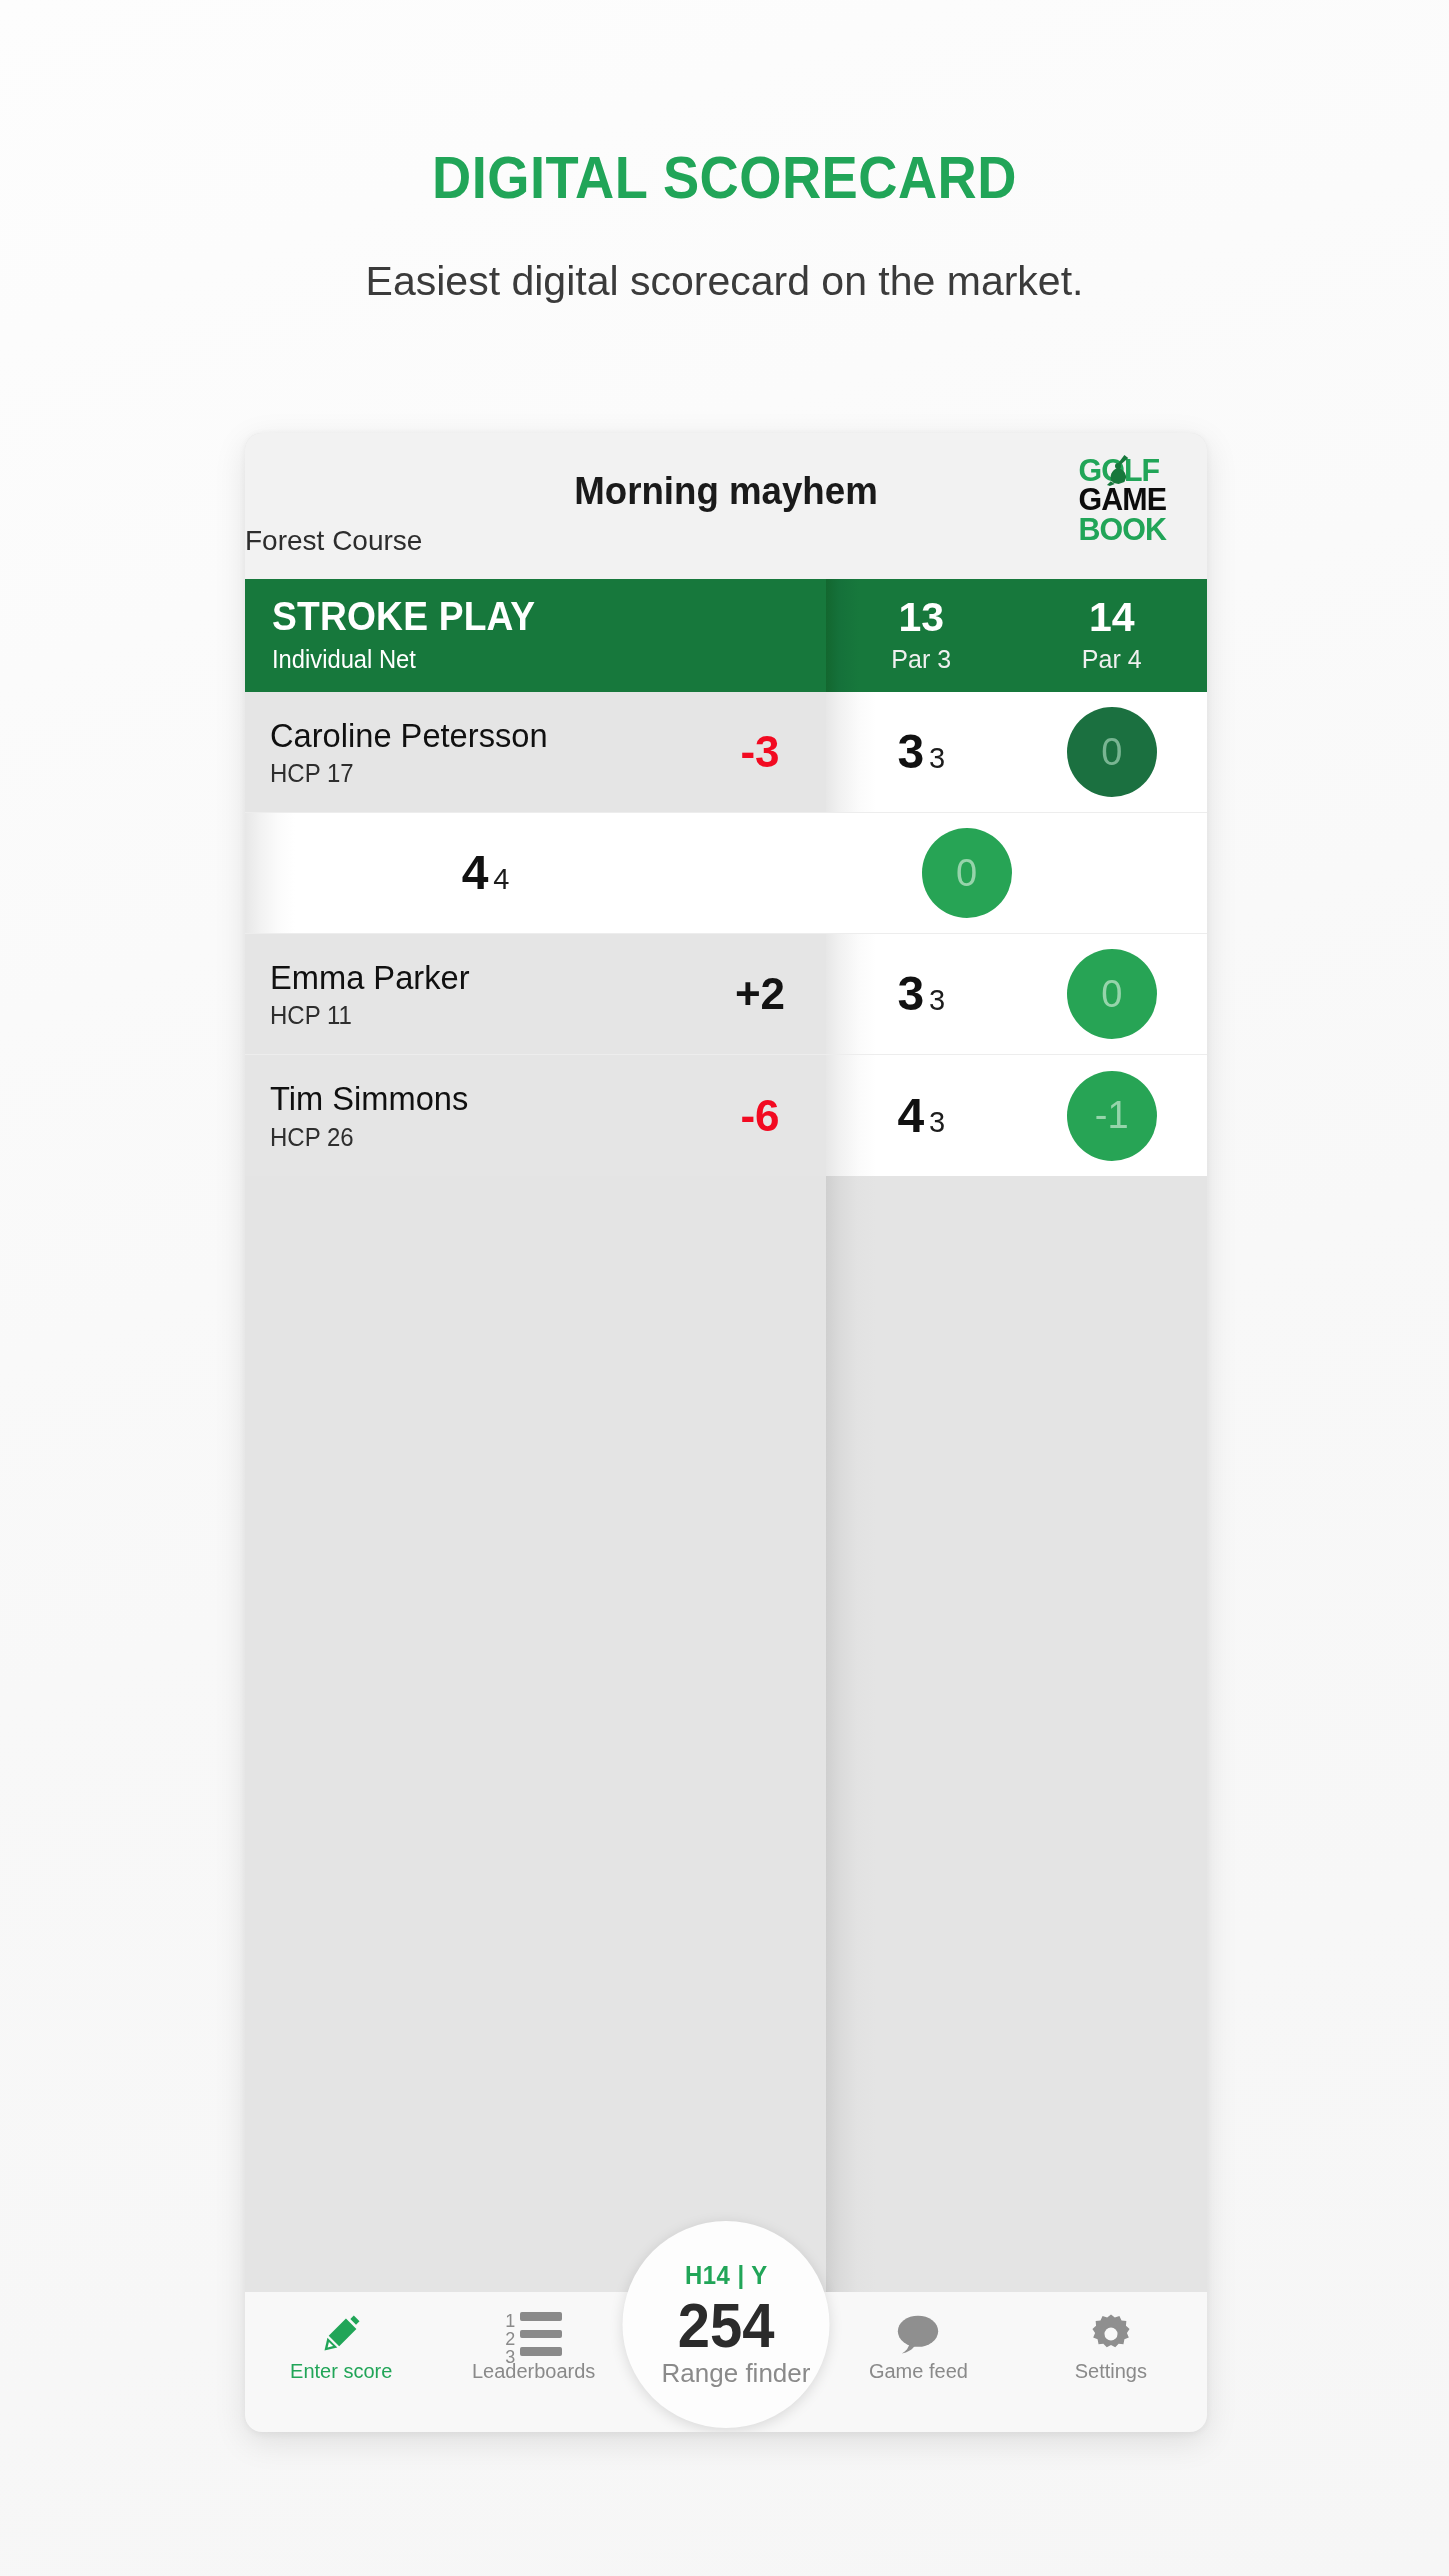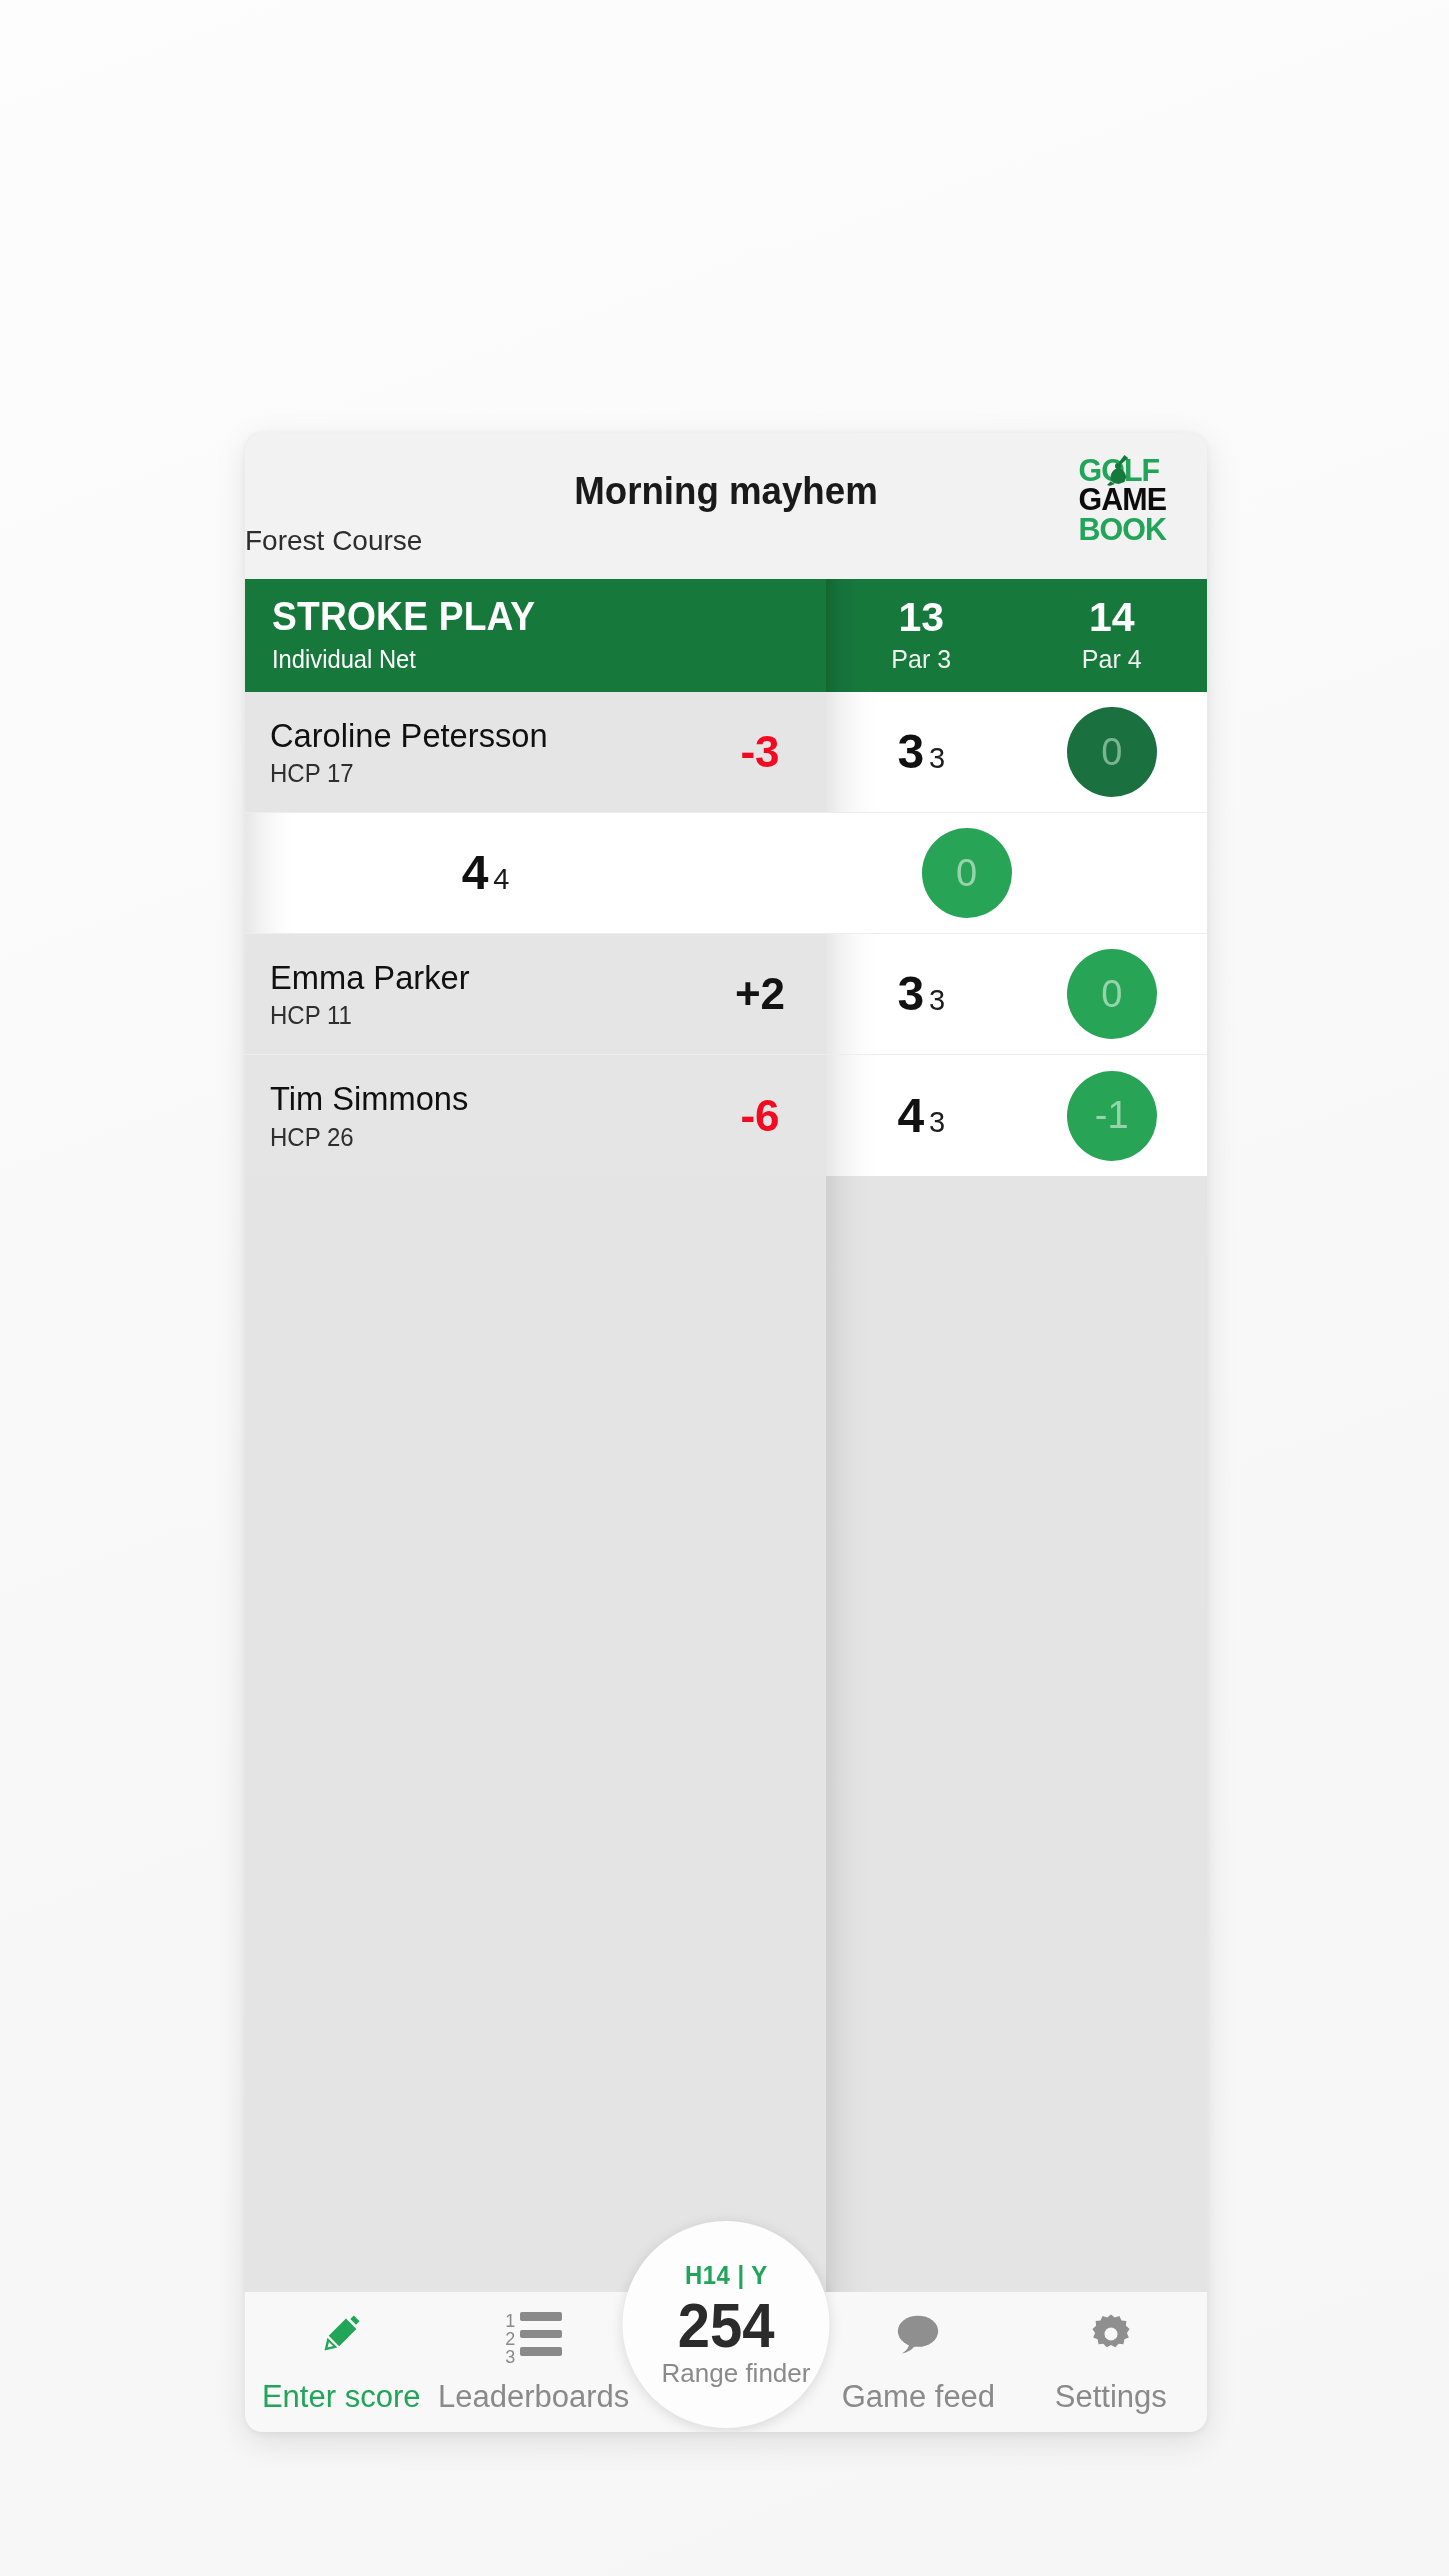--- a/index.html
+++ b/index.html
@@ -162,21 +162,21 @@
     height:140px; flex:0 0 auto;
     background:#f8f8f8;
     display:flex; align-items:flex-start;
     padding-top:17px;
   }
   .navitem{
     flex:1; display:flex; flex-direction:column;
     align-items:center; justify-content:flex-start;
   }
   .navicon{ height:50px; display:flex; align-items:center; justify-content:center; }
-  .navlabel{ margin-top:20px; font-size:31px; color:#8a8a8a; font-weight:400; }
+  .navlabel{ margin-top:1px; font-size:20px; color:#8a8a8a; font-weight:400; }
   .navitem.active .navlabel{ color:#21a558; }
   .navitem.center{ visibility:hidden; }
 
   .rangefinder{
     position:absolute;
     left:50%; transform:translateX(-50%);
     top:-71px;
     width:207px; height:207px; border-radius:50%;
     background:#fdfdfd;
     box-shadow:0 2.9px 13.4px rgba(0,0,0,0.13);
@@ -197,20 +197,24 @@
   .listicon .bars{ display:flex; flex-direction:column; justify-content:space-between;
     height:44px; }
   .listicon .bars i{ display:block; width:42px; height:8.6px; background:#8a8a8a;
     border-radius:1.9px; }
 </style>
 </head>
 <body>
 
 <div class="page">
 
+  <div class="headline">
+    <h1>DIGITAL SCORECARD</h1>
+    <p>Easiest digital scorecard on the market.</p>
+  </div>
 
   <div class="phone">
 
     <div class="card-head">
       <div class="game-title">Morning mayhem</div>
       <div class="course-name">Forest Course</div>
       <div class="brand">
         <span class="l1">GOLF</span>
         <svg class="golfer" viewBox="0 0 32 34">
           <path d="M20 2 L24 5 L16 12 L14 10 Z" fill="#17783c"></path>

